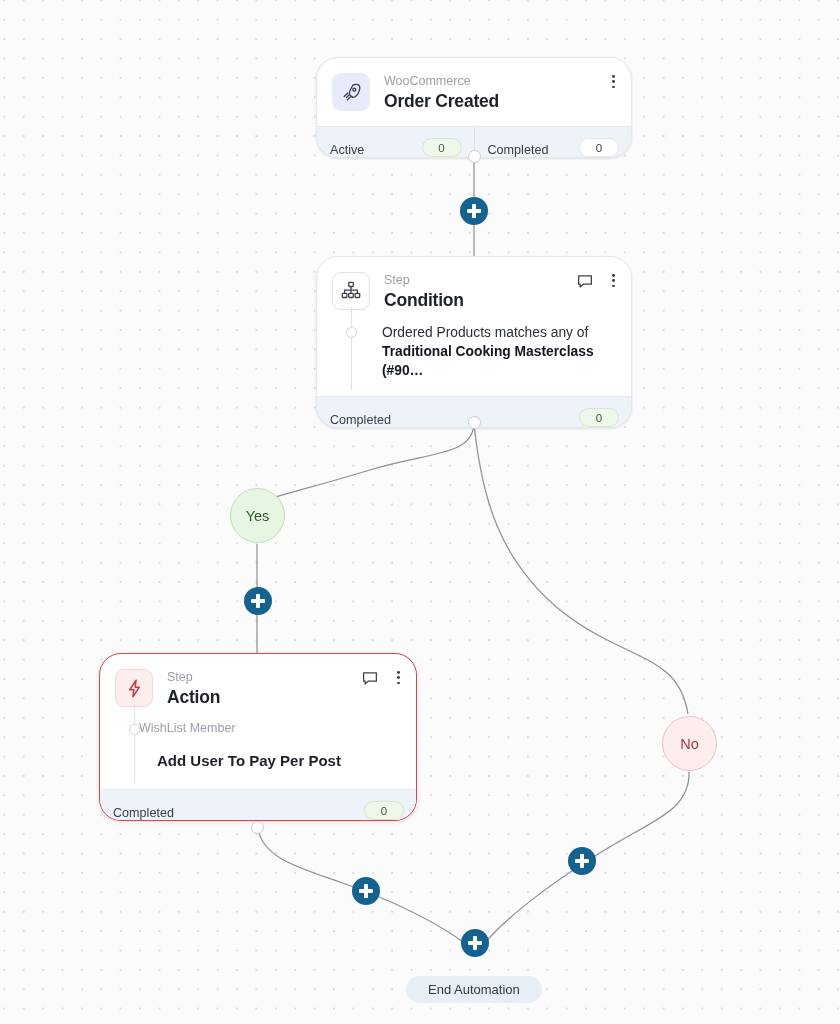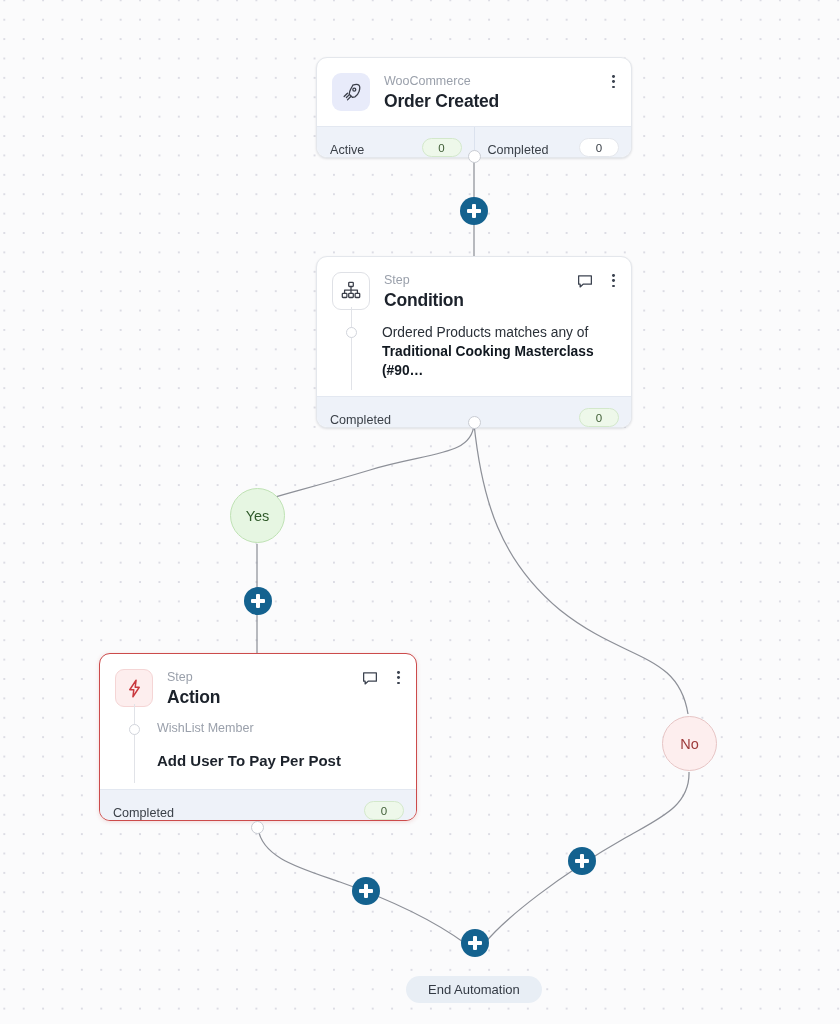--- a/index.html
+++ b/index.html
@@ -32,21 +32,21 @@
     inset: 0;
     width: 840px;
     height: 1024px;
     pointer-events: none;
   }
 
   
   .node {
     position: absolute;
     background: #ffffff;
-    border-radius: 11px;
+    border-radius: 22px;
     border: 1px solid #e4e7ec;
     box-shadow: 0 1px 3px rgba(16,24,40,.07), 0 1px 2px rgba(16,24,40,.05);
     overflow: hidden;
   }
   .node.selected {
     border: 1.6px solid #cc4b4b;
     box-shadow: 0 1px 4px rgba(190,60,60,.18);
   }
 
   .node-head {
@@ -115,21 +115,21 @@
     border: 1.4px solid #d2d5dc;
   }
   .body-text {
     margin-left: 50px;
     font-size: 13.8px;
     line-height: 19px;
     color: #2a3038;
   }
   .body-text b { font-weight: 700; color: #111820; }
   .body-sub {
-    margin-left: 42px;
+    margin-left: 24px;
     font-size: 12.5px;
     color: #9aa0ab;
     line-height: 16px;
   }
   .body-strong {
     margin-left: 42px;
     font-size: 15px;
     font-weight: 700;
     color: #1c222b;
     line-height: 21px;

